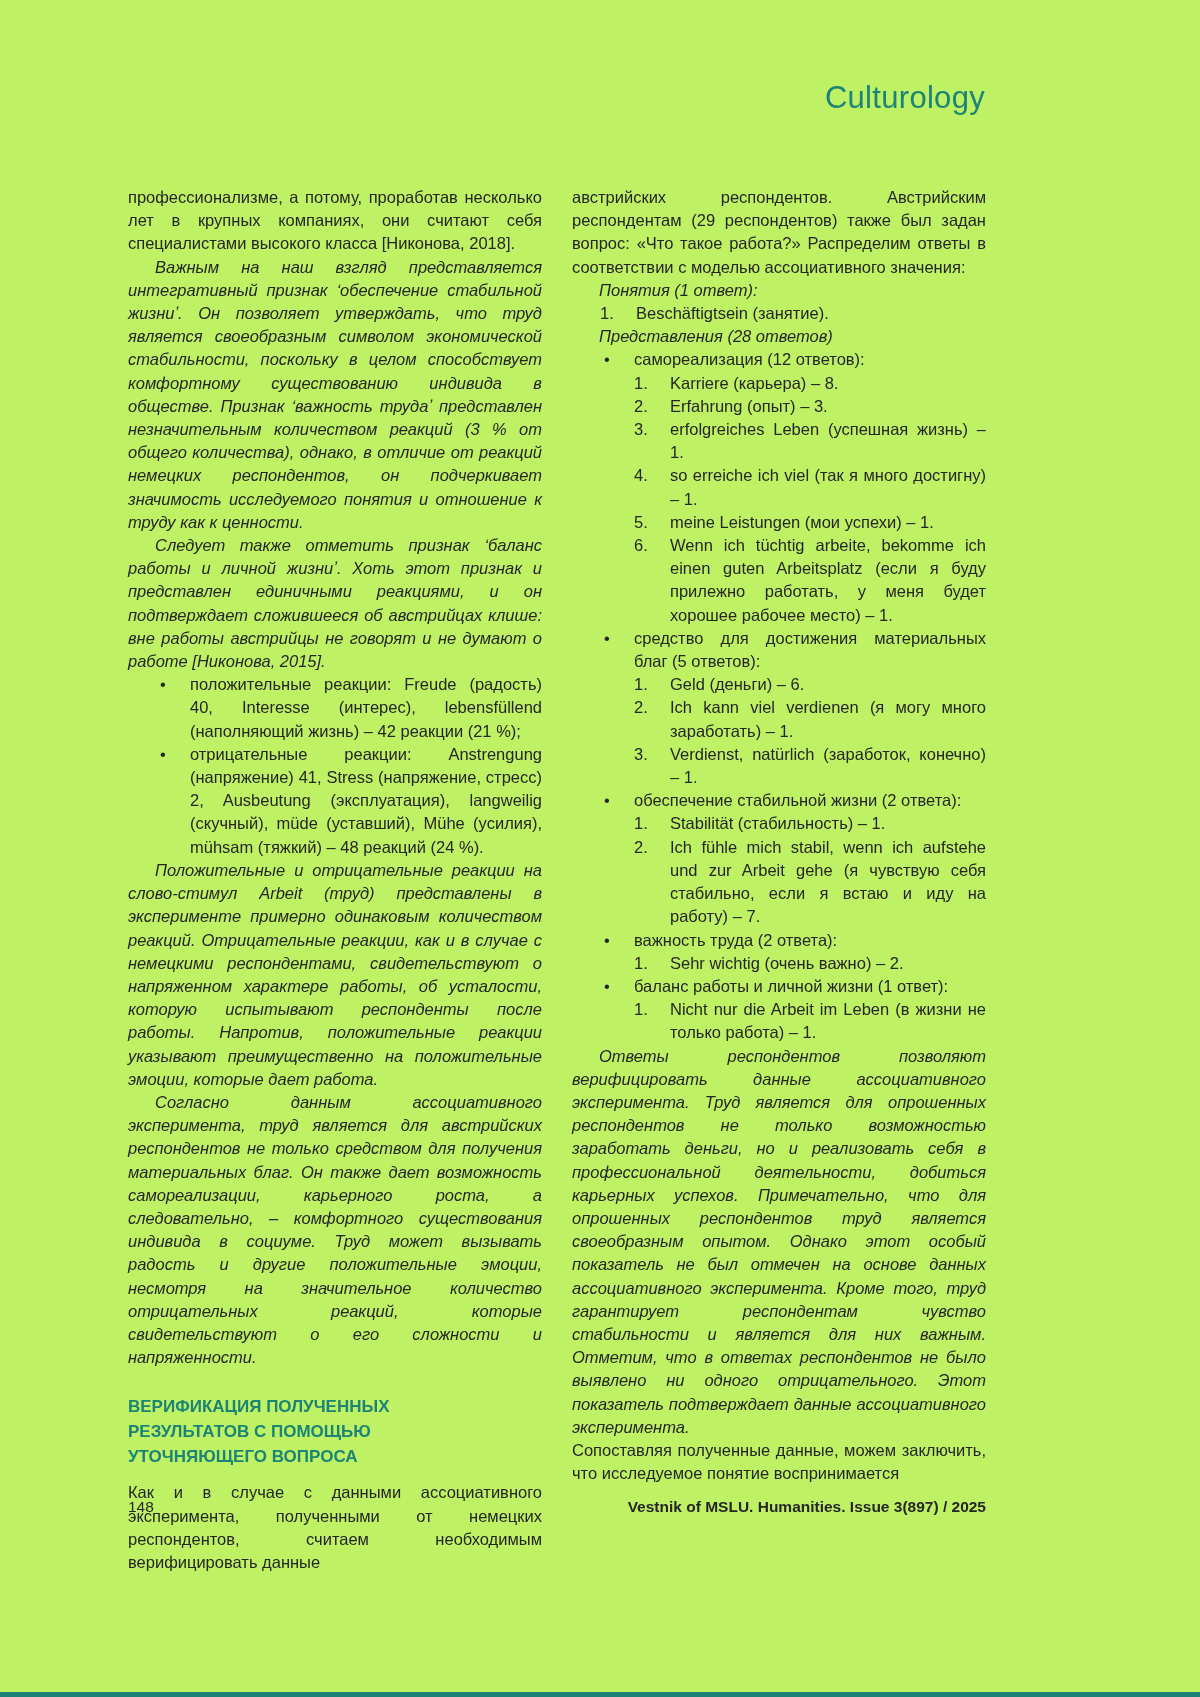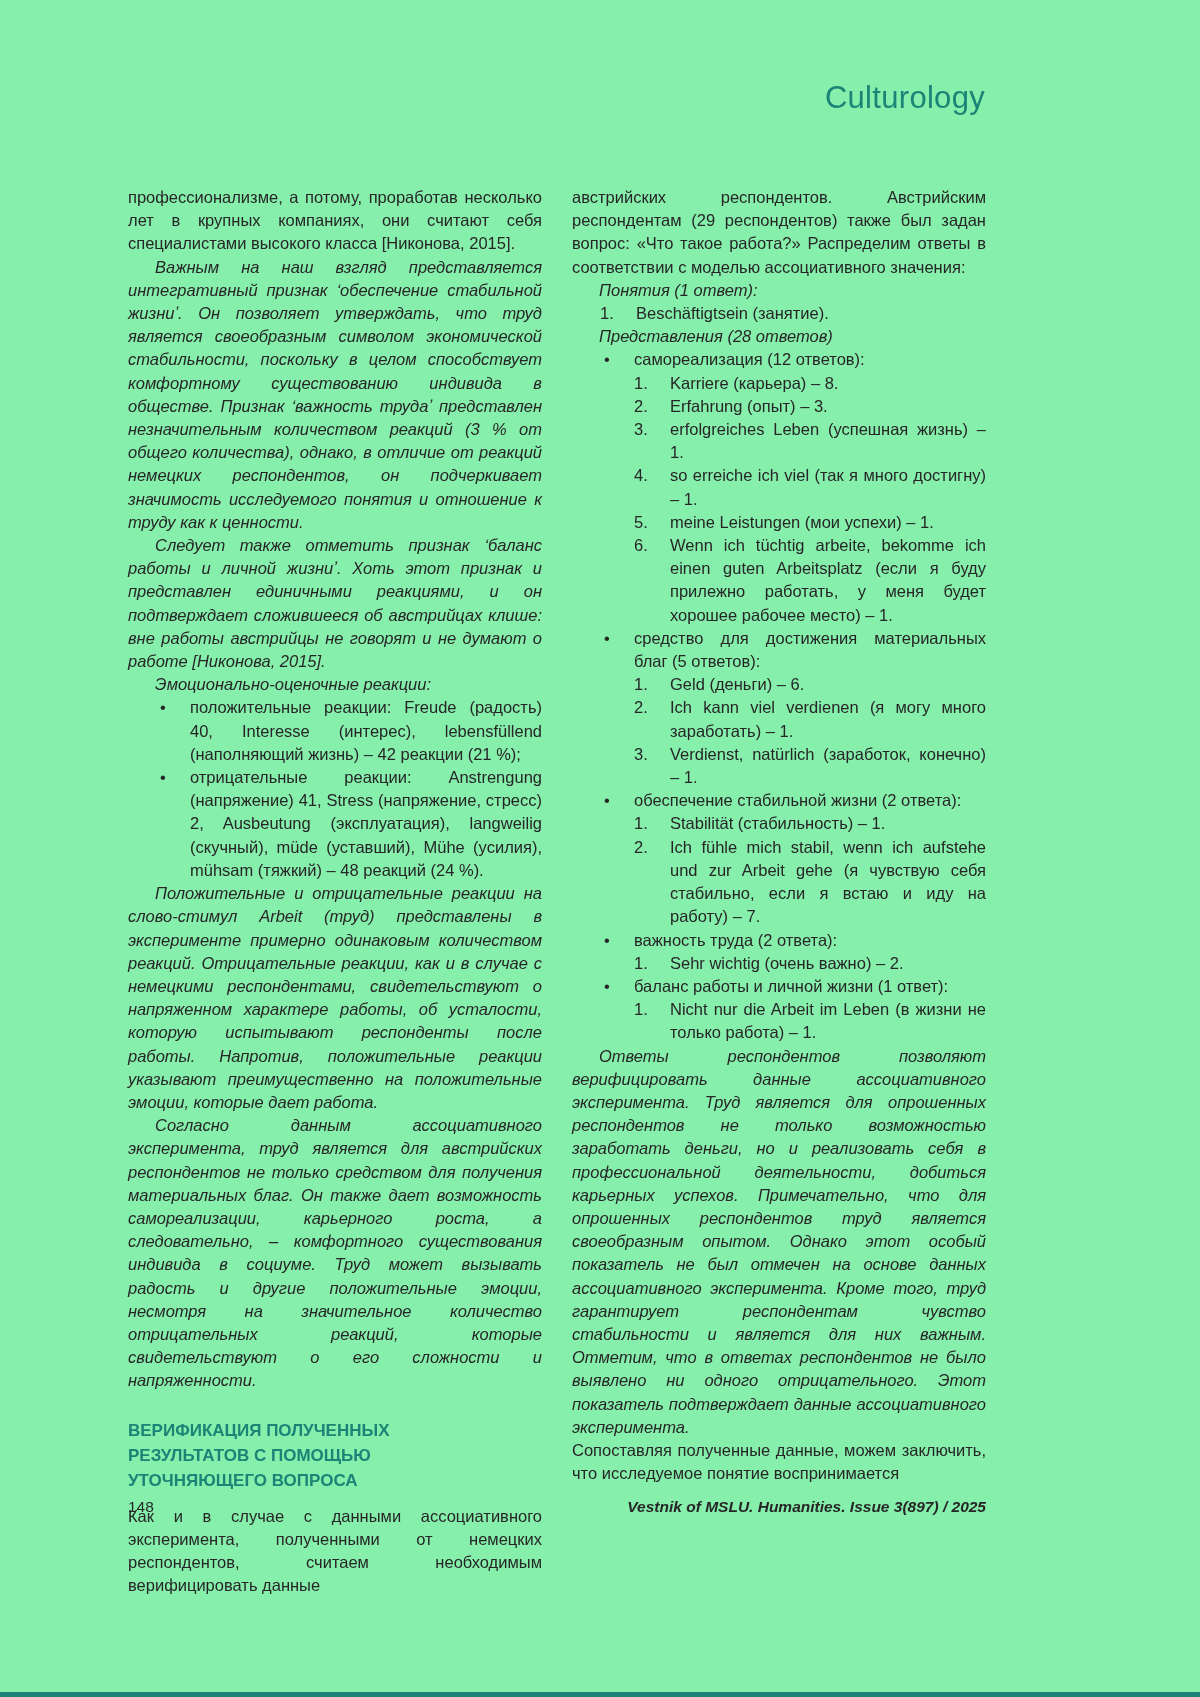--- a/index.html
+++ b/index.html
@@ -1,20 +1,20 @@
 <!DOCTYPE html>
 <html><head>
 <meta charset="utf-8">
 <style>
   html,body { margin:0; padding:0; background:#e8e8e8; }
   .page {
     position:relative;
     width:1200px; height:1697px;
     margin:0 auto;
-    background:#86efac;
+    background:#bef264;
     font-family:"Liberation Sans","DejaVu Sans",sans-serif;
     color:#262626;
     overflow:hidden;
   }
   .running-head {
     position:absolute;
     top:80px; right:215px;
     font-size:31px;
     letter-spacing:0.3px;
     color:#1b8476;
@@ -52,42 +52,41 @@
   }
   .hd-narrow { max-width:302px; }
   .footer {
     position:absolute;
     top:1498px; left:128px; width:858px;
     display:flex;
     justify-content:space-between;
     align-items:flex-start;
     font-size:15.5px;
   }
-  .journal { font-weight:700; font-style:italic; }
+  .journal { font-weight:700; }
   .bottom-rule {
     position:absolute;
     left:0; bottom:0;
     width:1200px; height:5px;
     background:#1b8476;
   }
 </style>
 </head>
 <body>
 
 <div class="page">
 
   <div class="running-head">Culturology</div>
 
   <div class="columns">
 
     <section class="col">
-      <p>профессионализме, а потому, проработав несколько лет в крупных компаниях, они считают себя специалистами высокого класса [Никонова, 2015].</p>
+      <p>профессионализме, а потому, проработав несколько лет в крупных компаниях, они считают себя специалистами высокого класса [Никонова, 2018].</p>
       <p class="ind">Важным на наш взгляд представляется интегративный признак ʻобеспечение стабильной жизниʼ. Он позволяет утверждать, что труд является своеобразным символом экономической стабильности, поскольку в целом способствует комфортному существованию индивида в обществе.  Признак ʻважность трудаʼ представлен незначительным количеством реакций (3 % от общего количества), однако, в отличие от реакций немецких респондентов, он подчеркивает значимость исследуемого понятия и отношение к труду как к ценности.</p>
       <p class="ind">Следует также отметить признак ʻбаланс работы и личной жизниʼ. Хоть этот признак и представлен единичными реакциями, и он подтверждает сложившееся об австрийцах клише: вне работы австрийцы не говорят и не думают о работе [Никонова, 2015].</p>
-      <p class="ind label-line">Эмоционально-оценочные реакции:</p>
 
       <div class="li b1">
         <span class="mk">•</span>
         <span class="tx">положительные реакции: Freude (радость) 40, Interesse (интерес), lebensfüllend (наполняющий жизнь) – 42 реакции (21 %);</span>
       </div>
       <div class="li b1">
         <span class="mk">•</span>
         <span class="tx">отрицательные реакции: Anstrengung (напряжение) 41, Stress (напряжение, стресс) 2, Ausbeutung (эксплуатация), langweilig (скучный), müde (уставший), Mühe (усилия), mühsam (тяжкий) – 48 реакций (24 %).</span>
       </div>
 

